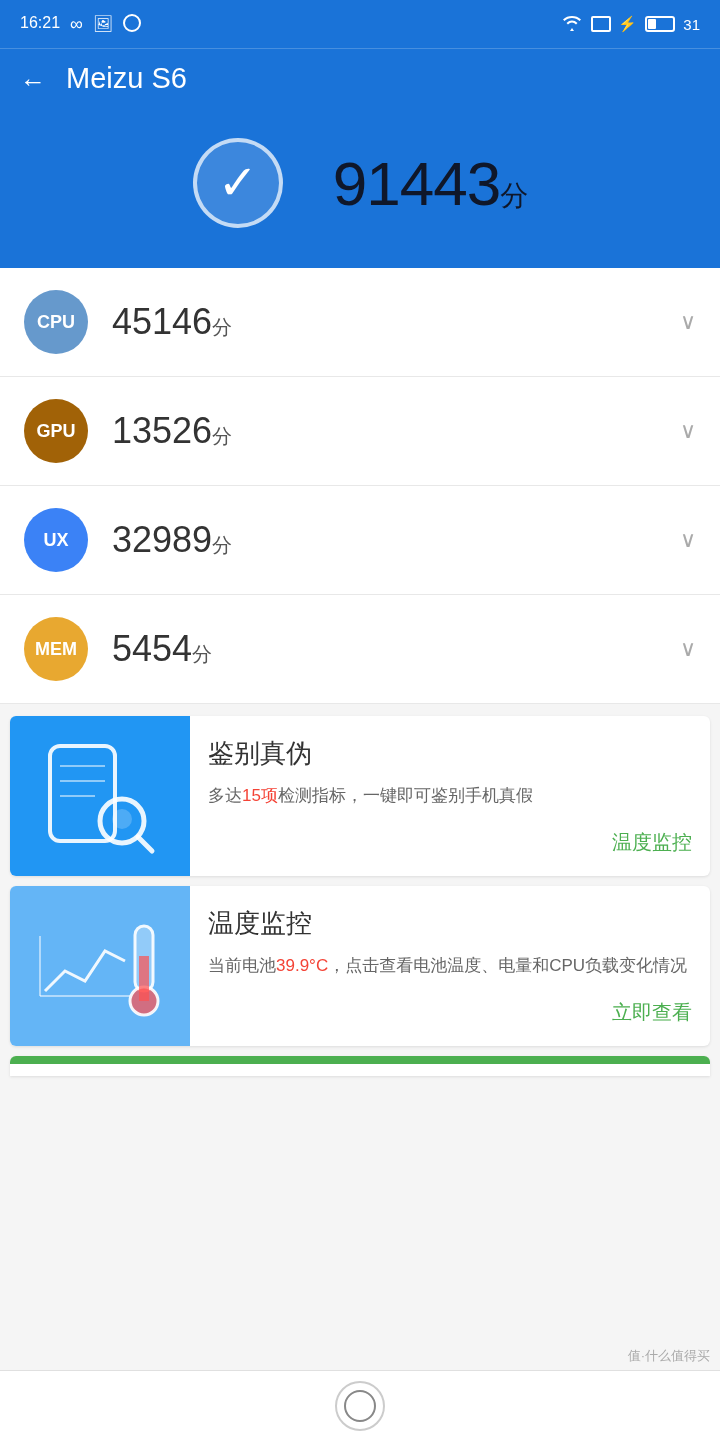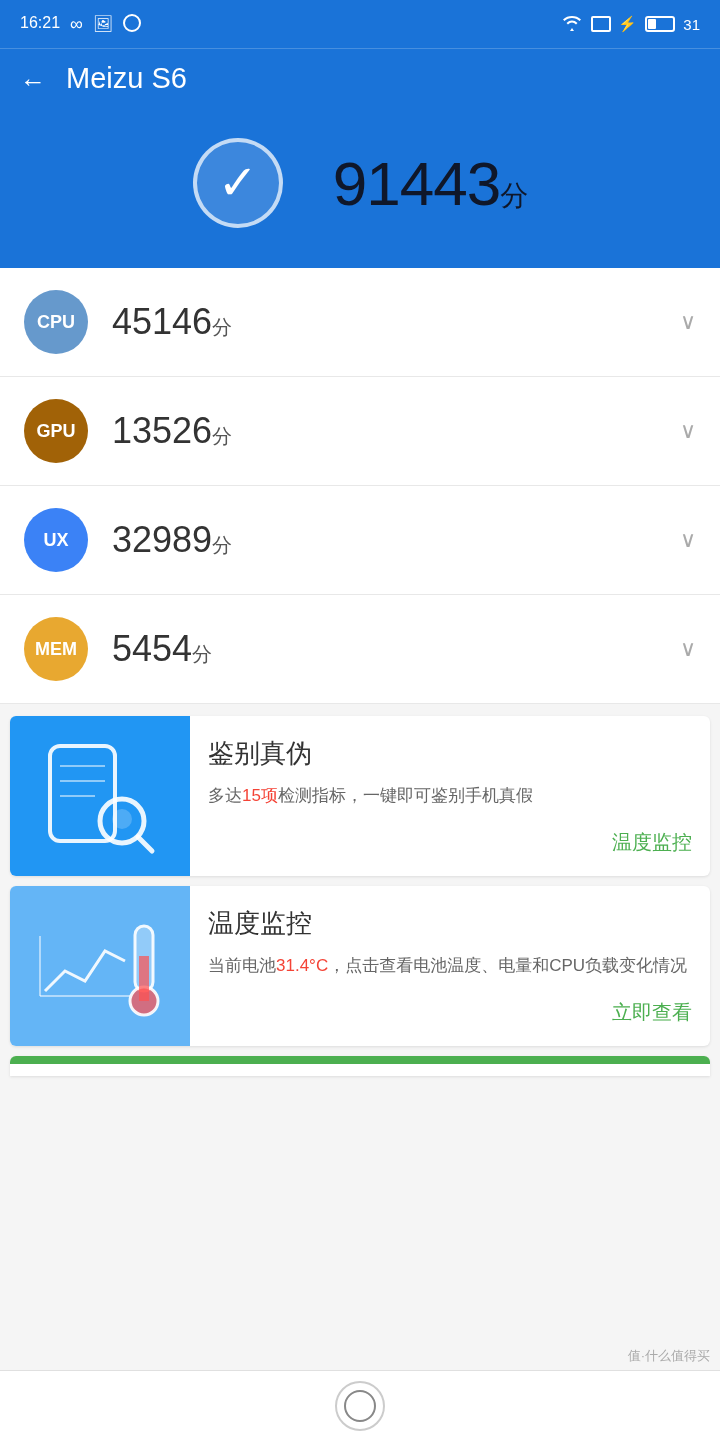--- a/index.html
+++ b/index.html
@@ -359,21 +359,21 @@
         <circle cx="109" cy="100" r="14" fill="rgba(255,80,80,0.7)" stroke="rgba(255,255,255,0.9)" stroke-width="3"></circle>
         <rect x="104" y="55" width="10" height="45" fill="rgba(255,80,80,0.7)"></rect>
 
         <line x1="5" y1="95" x2="95" y2="95" stroke="rgba(255,255,255,0.5)" stroke-width="2"></line>
         <line x1="5" y1="35" x2="5" y2="95" stroke="rgba(255,255,255,0.5)" stroke-width="2"></line>
       </svg>
     </div>
     <div class="card-content">
       <div class="card-title">温度监控</div>
       <div class="card-desc">
-        <span>当前电池</span><span class="highlight-temp">31.4°C</span><span>，点击查看电池温度、电量和CPU负载变化情况</span>
+        <span>当前电池</span><span class="highlight-temp">39.9°C</span><span>，点击查看电池温度、电量和CPU负载变化情况</span>
       </div>
       <div class="card-action">立即查看</div>
     </div>
   </div>
 
   <div class="partial-card">
     <div class="partial-card-bar"></div>
   </div>
 
 </div>

